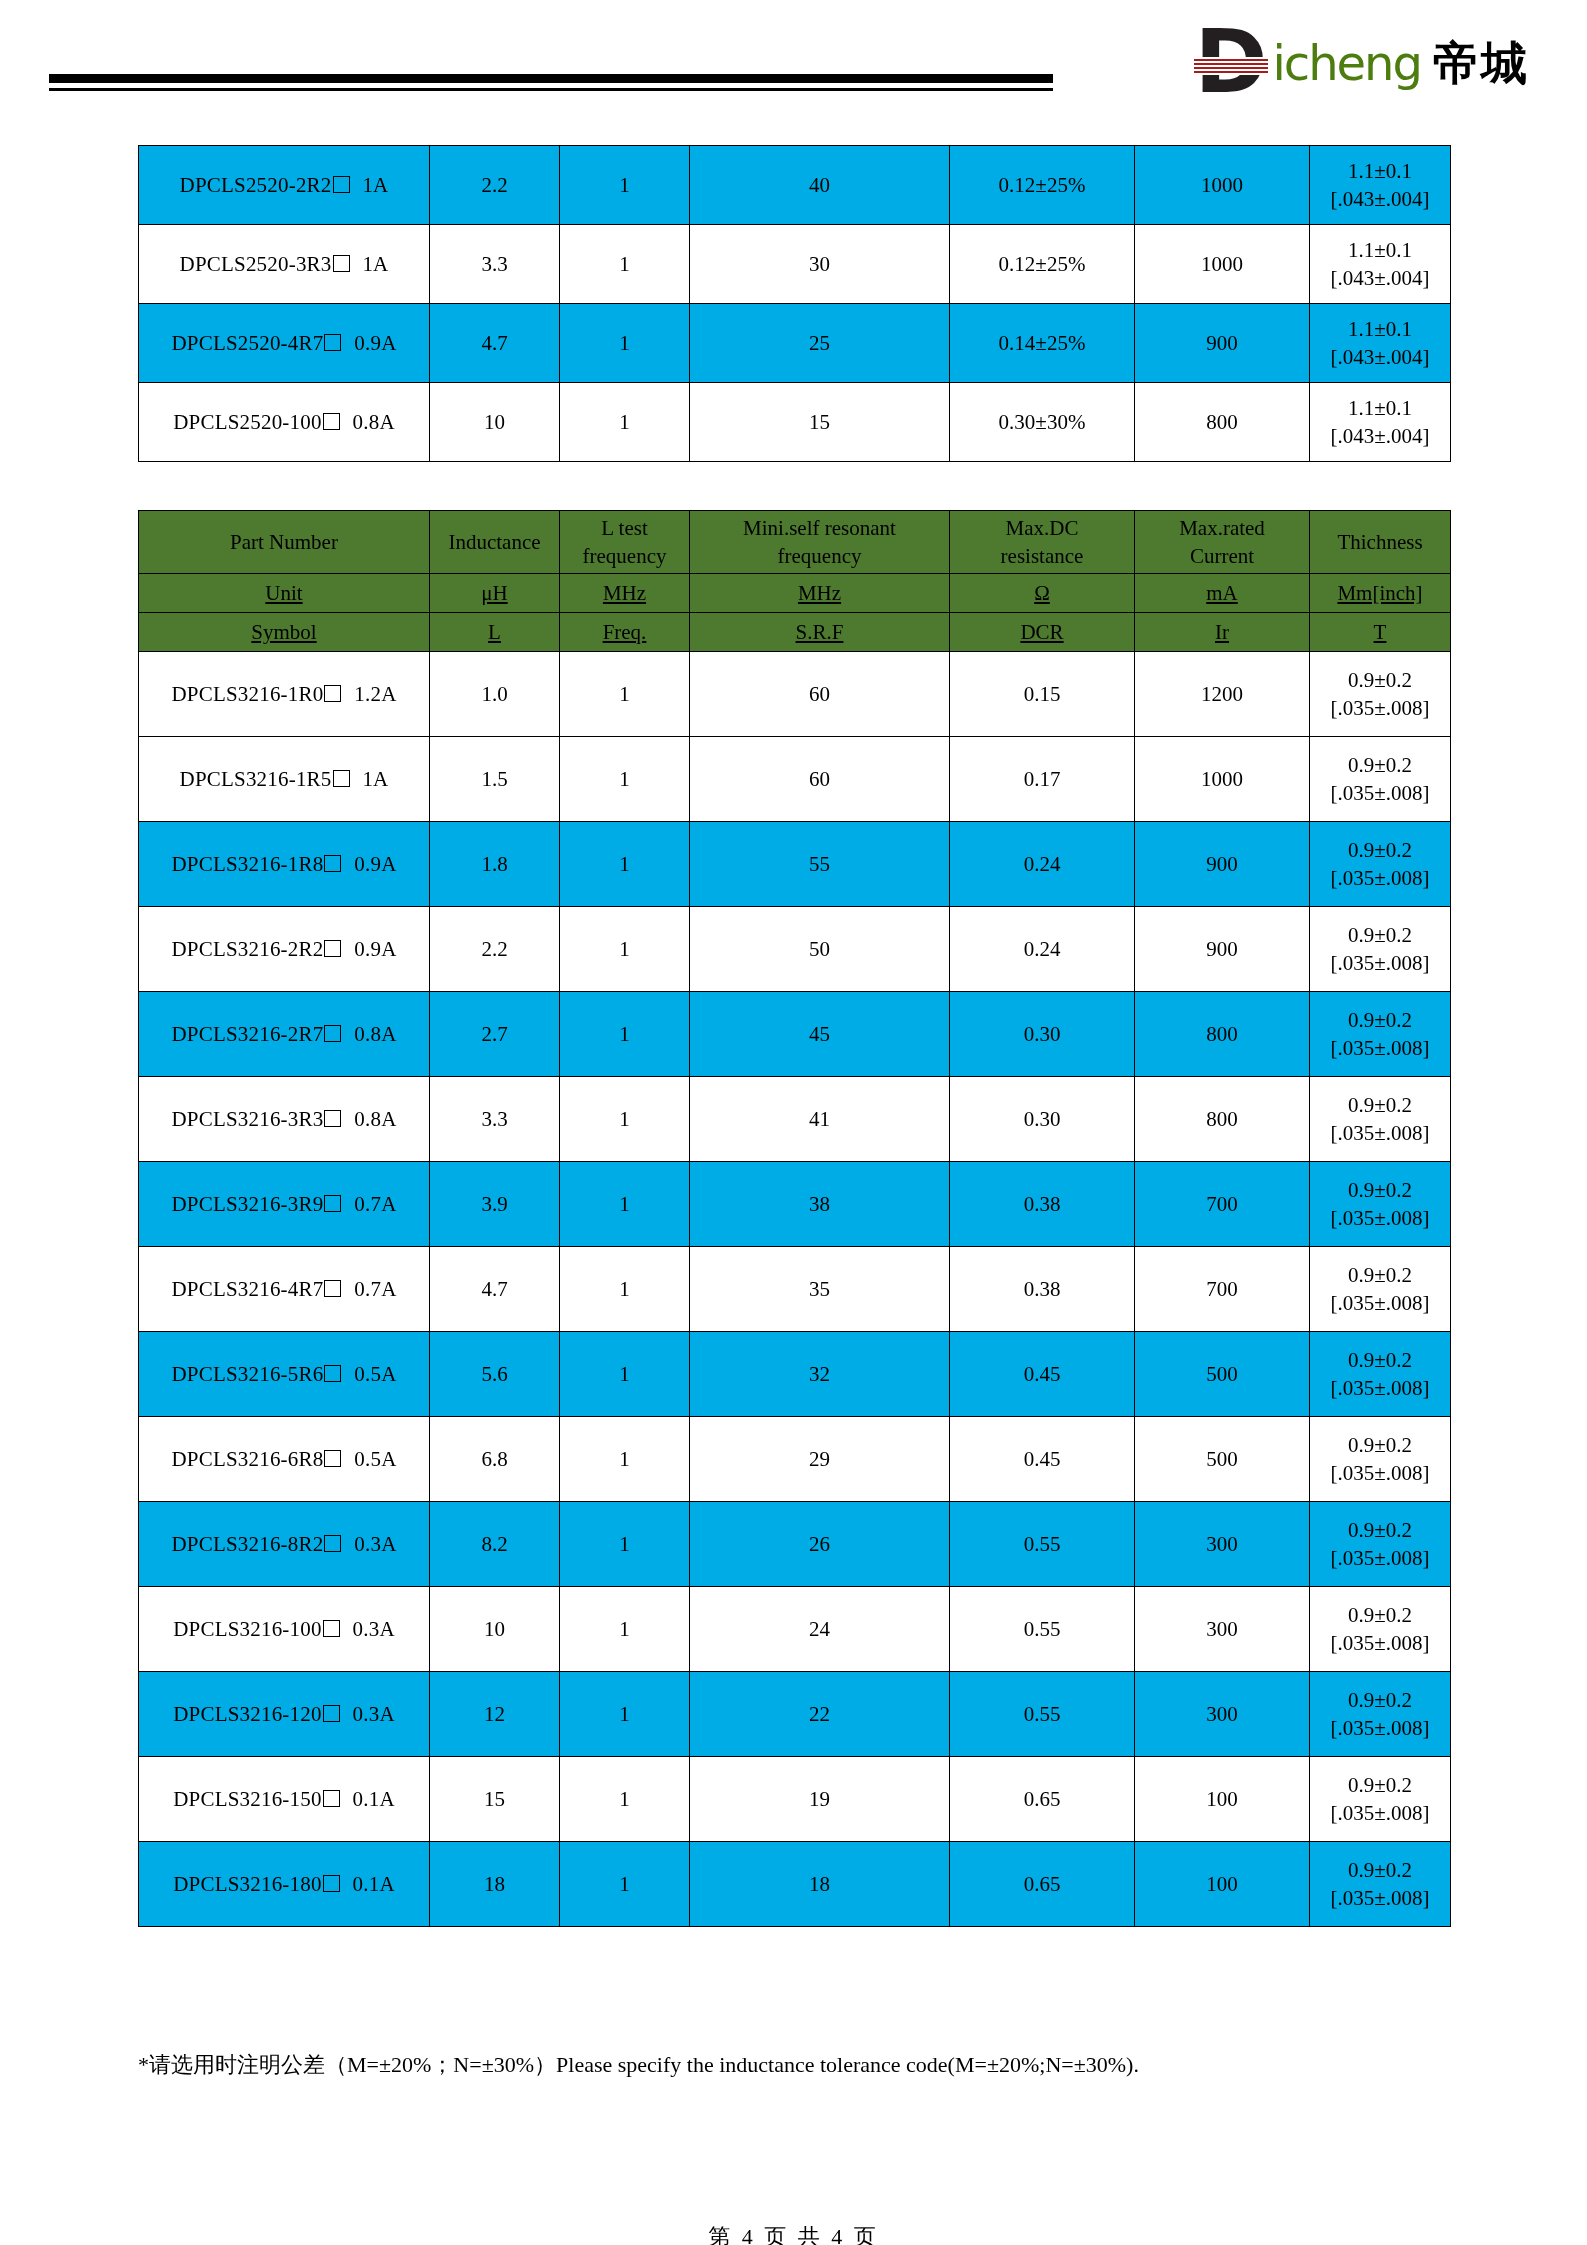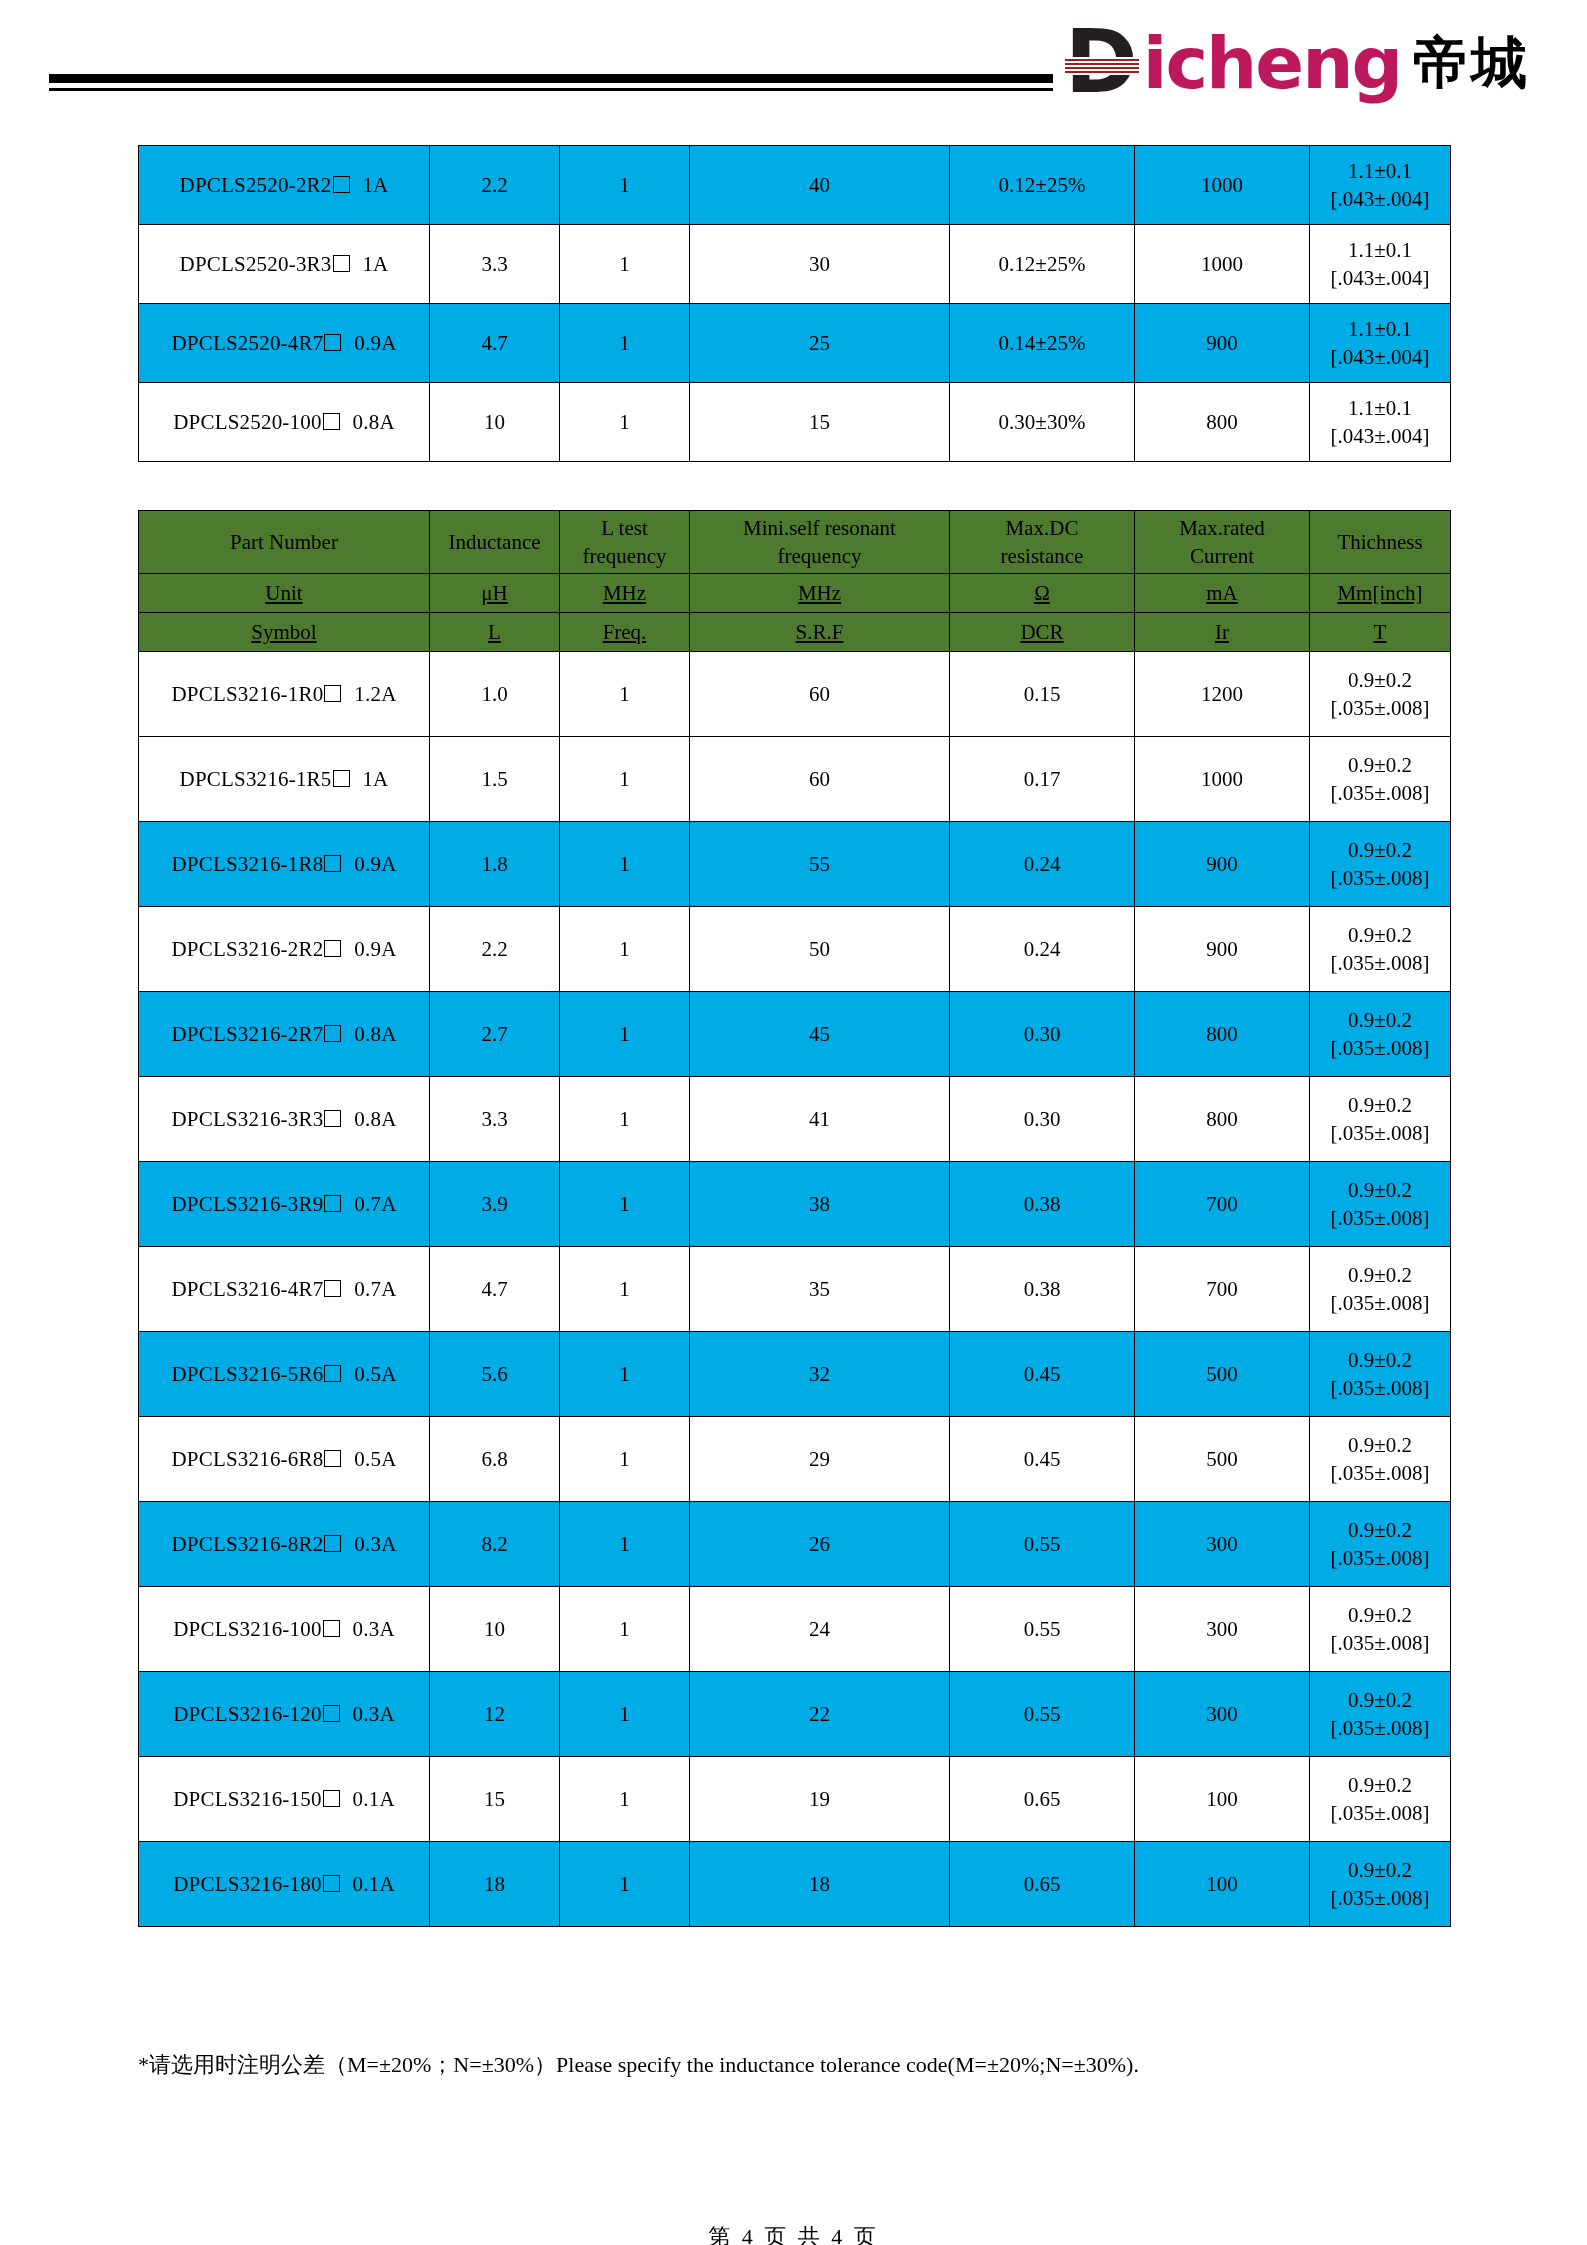--- a/index.html
+++ b/index.html
@@ -56,31 +56,31 @@
     width: 74px;
     height: 18px;
     background: repeating-linear-gradient(
       to bottom,
       #ffffff 0px, #ffffff 2px,
       #a41c1c 2px, #a41c1c 4px
     );
   }
   .logo-word {
     font-family: "DejaVu Sans", sans-serif;
-    font-weight: bold;
-    font-size: 72px;
+    font-weight: normal;
+    font-size: 48px;
     line-height: 72px;
-    color: #be185d;
+    color: #4d7c0f;
     letter-spacing: -2px;
     margin-left: -6px;
   }
   .logo-cn {
     font-family: "DejaVu Sans", sans-serif;
     font-weight: bold;
-    font-size: 56px;
+    font-size: 46px;
     line-height: 62px;
     color: #000000;
     margin-left: 12px;
     letter-spacing: 2px;
   }
   .rule-thick {
     position: absolute;
     left: 49px;
     top: 74px;
     width: 1004px;

